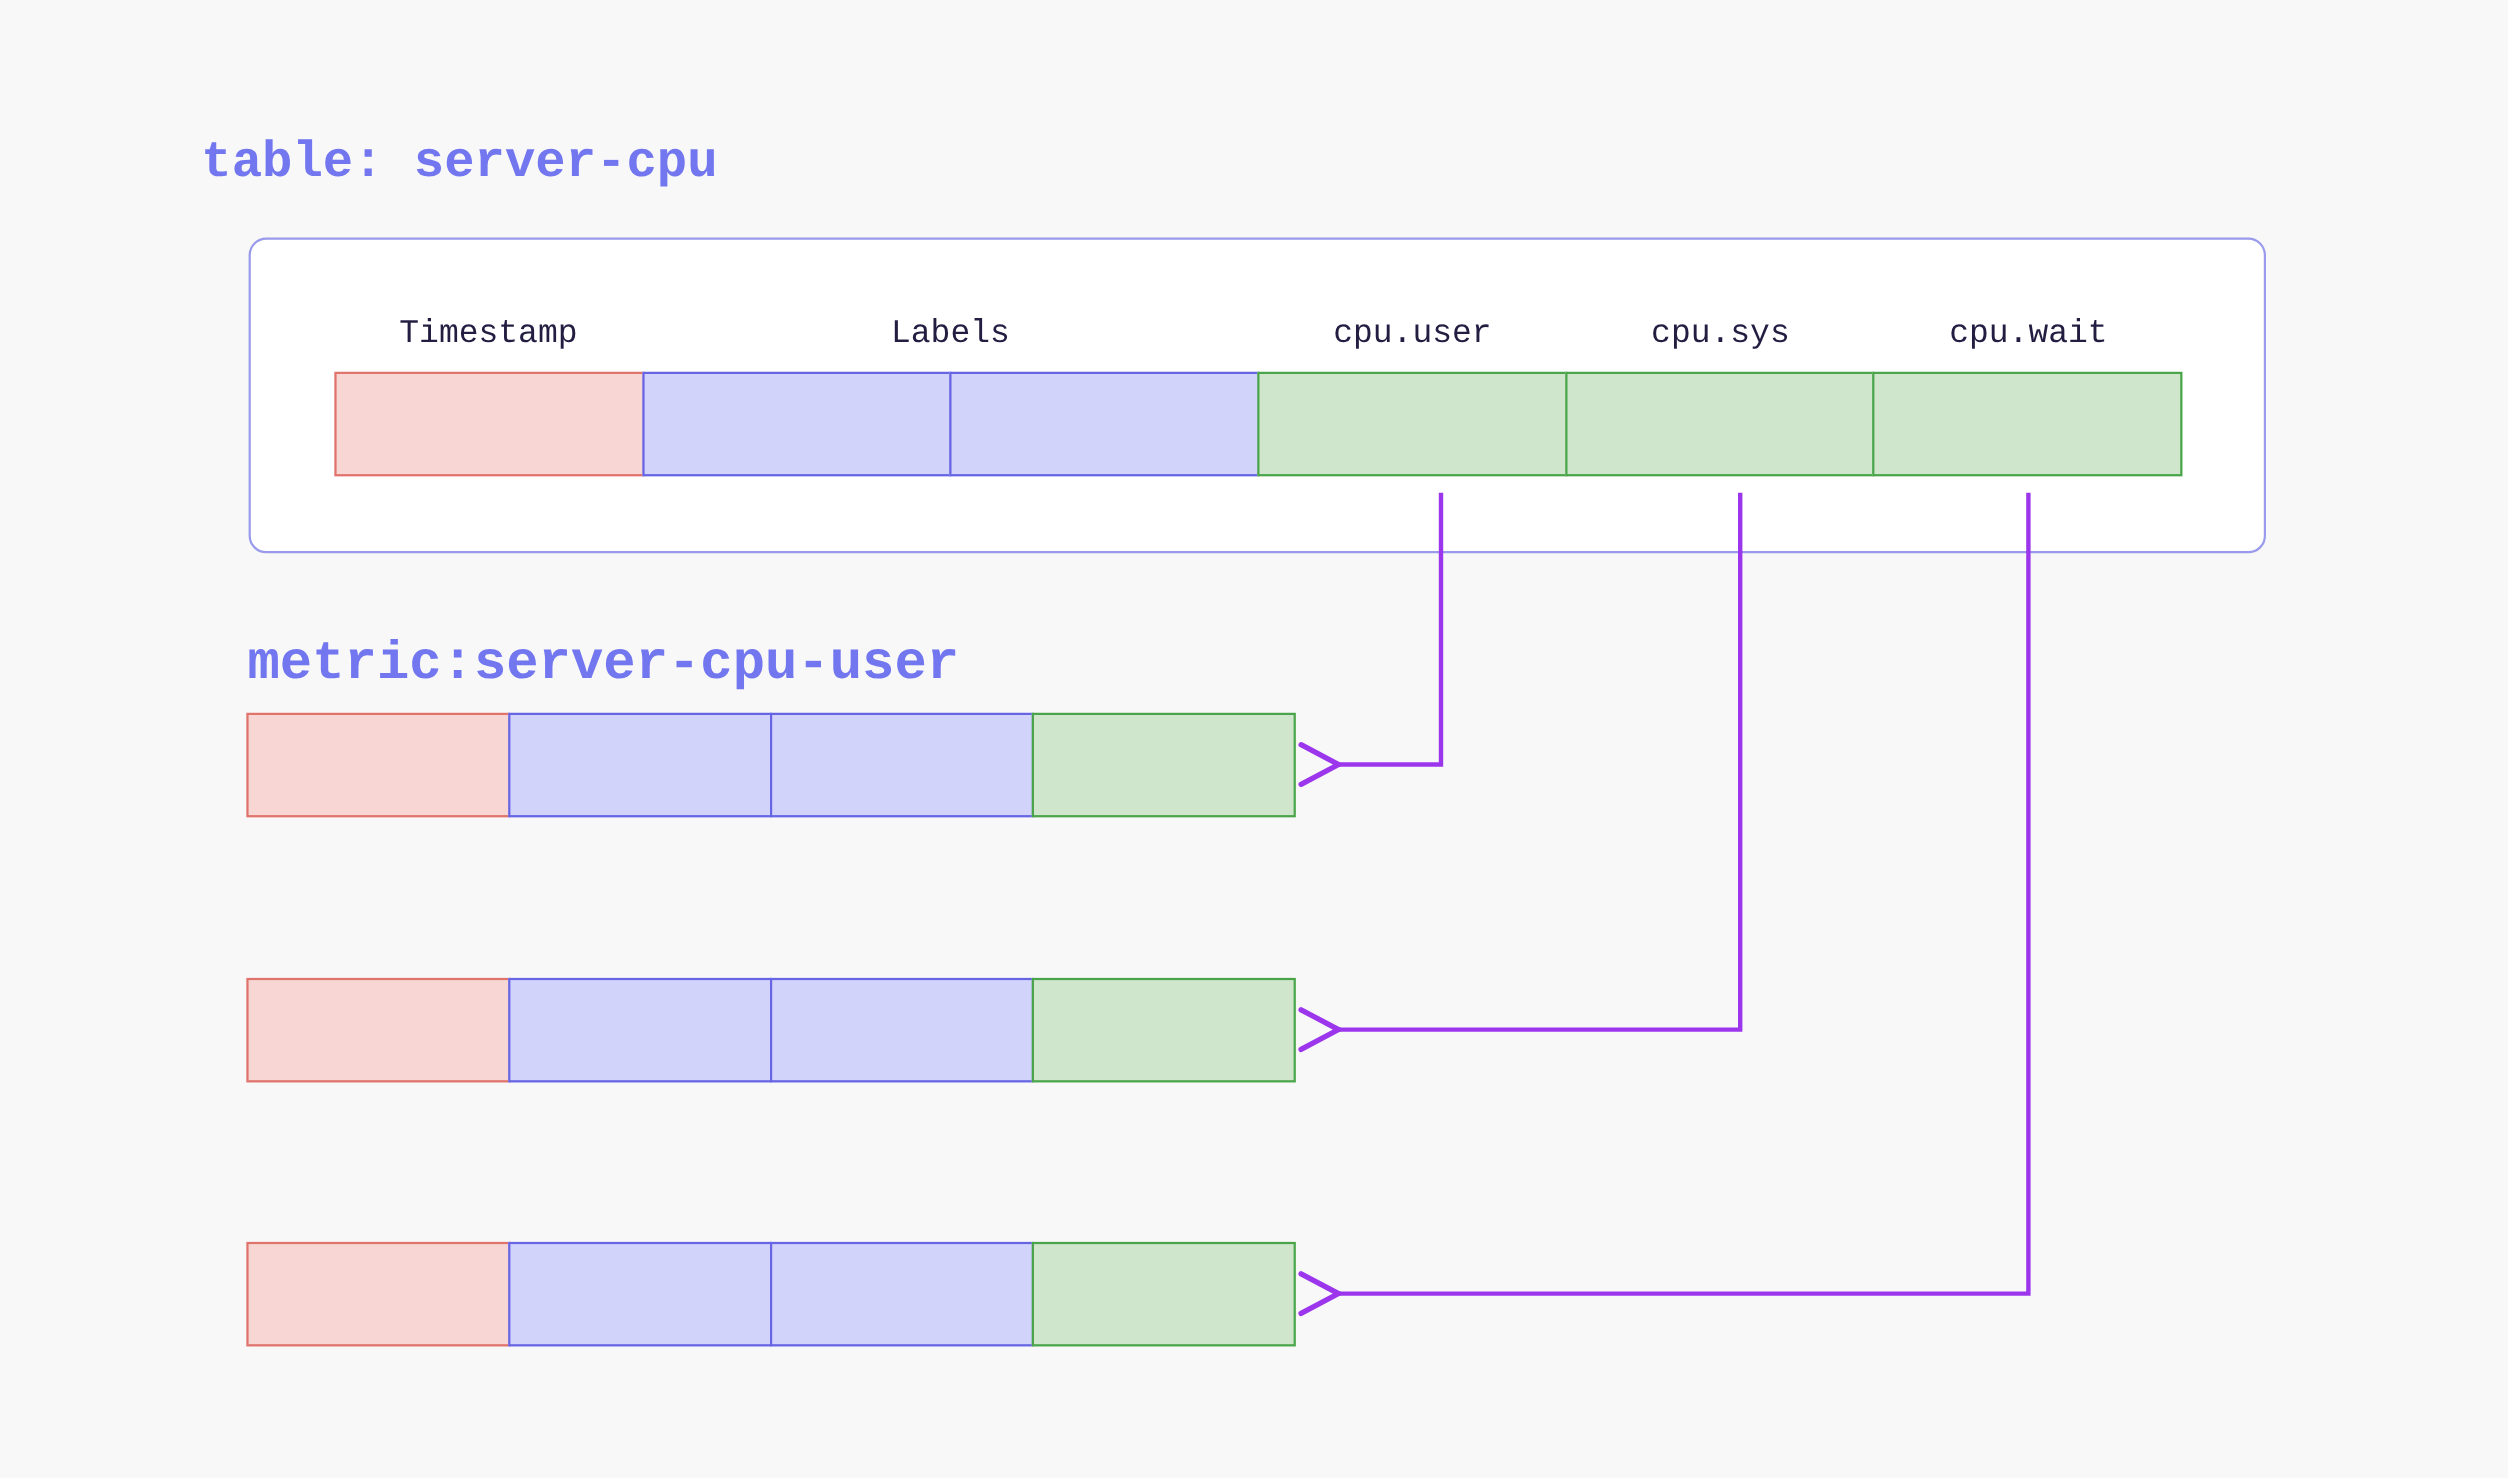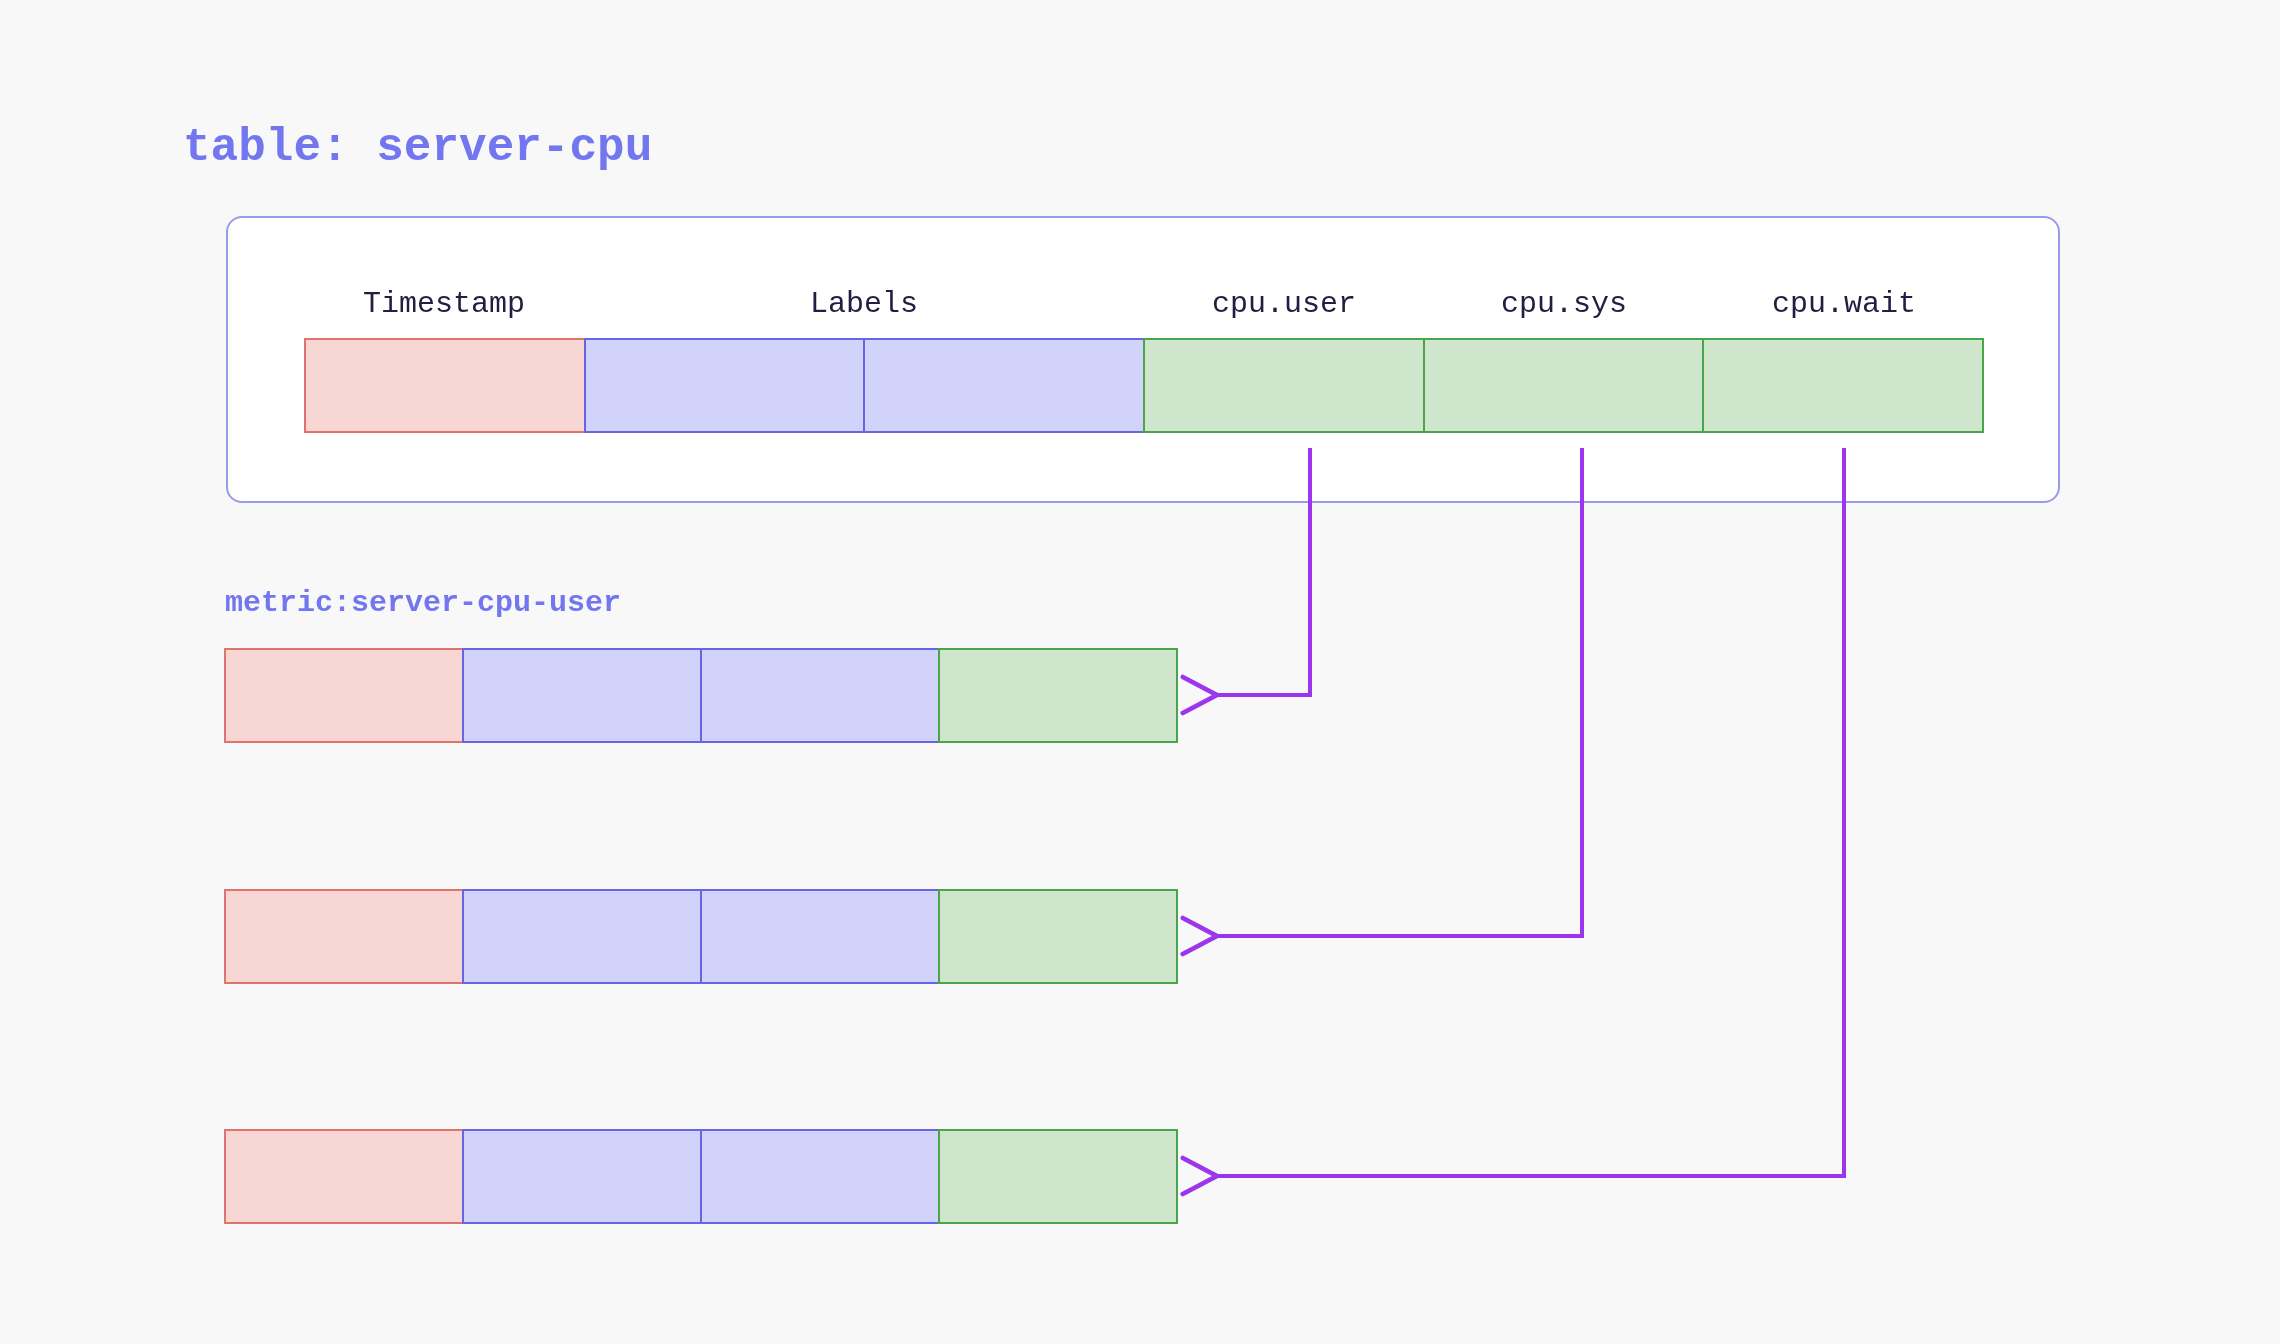--- a/index.html
+++ b/index.html
@@ -67,21 +67,21 @@
     box-sizing: border-box;
   }
   .cell + .cell { margin-left: -2px; }
   .cell-timestamp { background: var(--timestamp-fill, #f7d6d4); border-color: var(--timestamp-border, #e0746c); z-index: 0; }
   .cell-labels    { background: var(--labels-fill, #d2d3fb);    border-color: var(--labels-border, #6765e3);    z-index: 1; }
   .cell-value     { background: var(--value-fill, #cfe6cc);     border-color: var(--value-border, #4aa54a);     z-index: 2; }
   .metric-title {
     position: absolute;
     left: 225px;
     margin: 0;
-    font-size: 30px;
+    font-size: 49px;
     line-height: 50px;
     font-weight: 700;
     color: var(--accent-text, #7276ef);
     white-space: nowrap;
   }
   #mt0 { top: 578px; }
   #mt1 { top: 815px; }
   #mt2 { top: 1055px; }
   .arrows {
     position: absolute;

